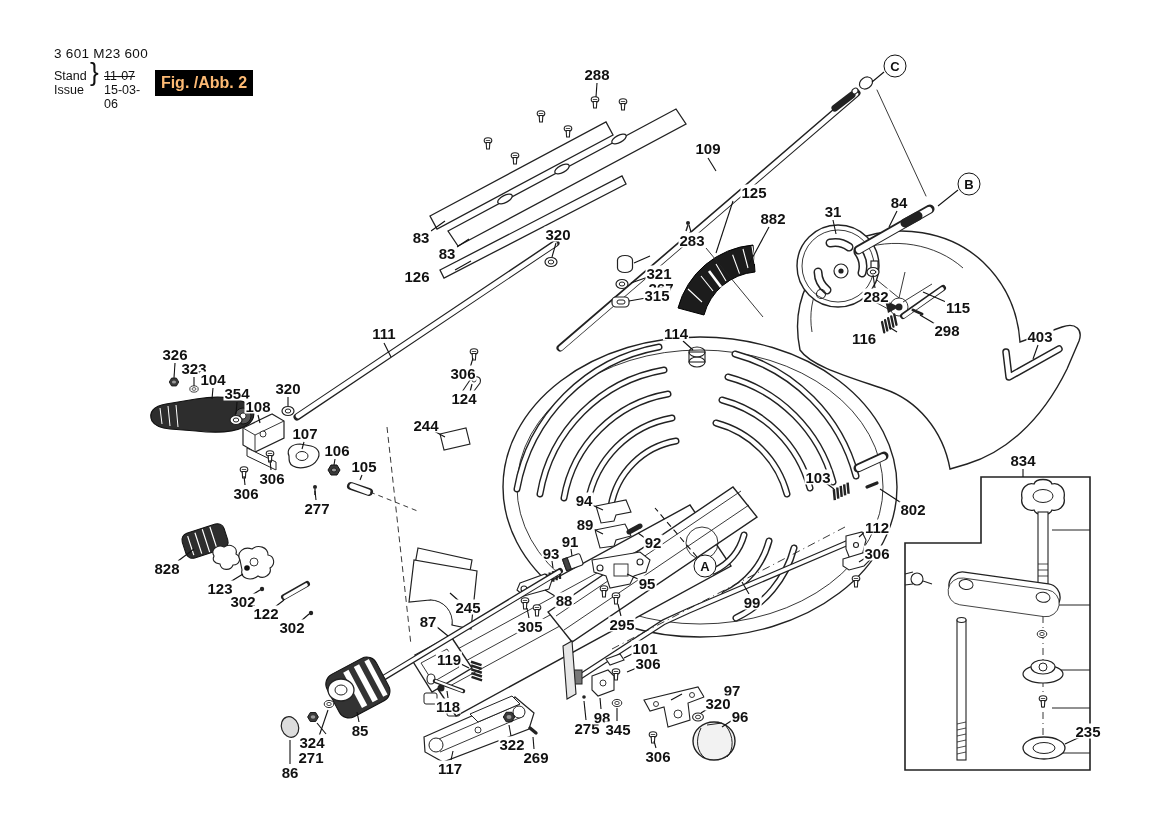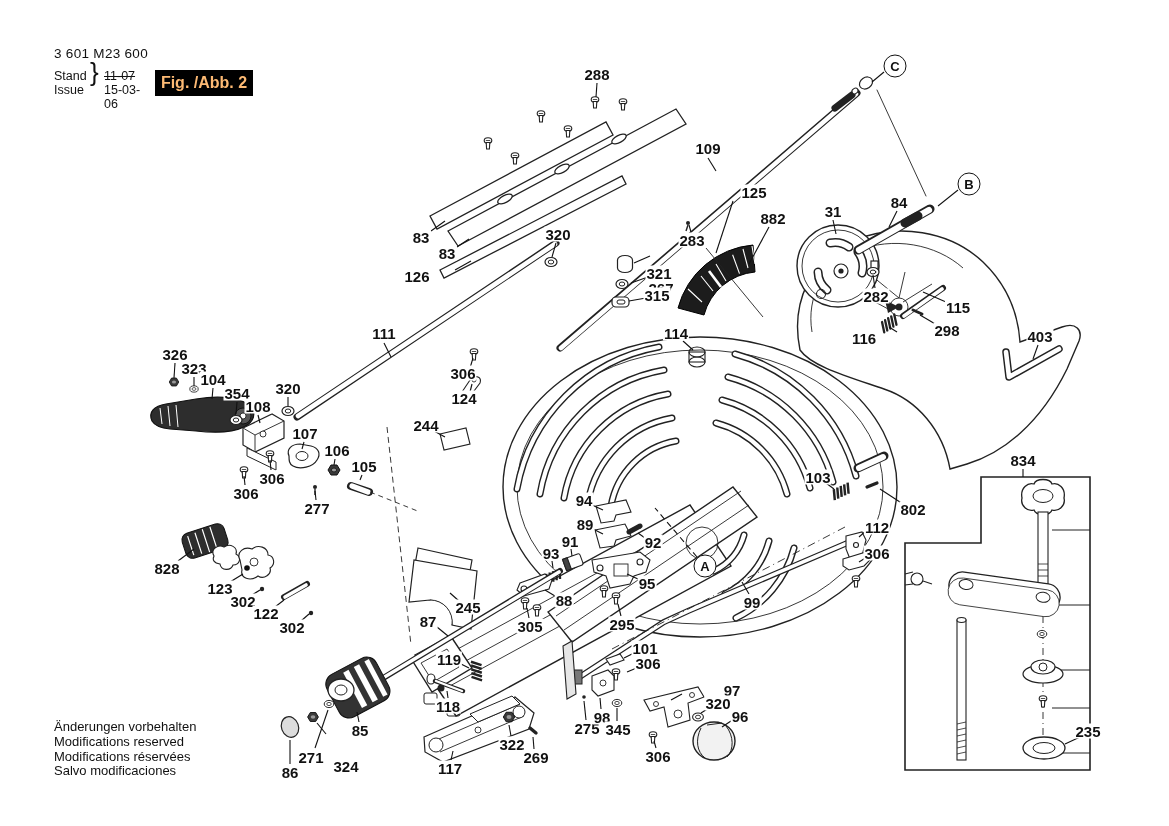--- a/index.html
+++ b/index.html
@@ -448,26 +448,20 @@
     <div>Issue</div>
     <span class="brace">}</span>
     <div class="vals">
       <div class="strike">11-07</div>
       <div>15-03-06</div>
     </div>
   </div>
 </div>
 <div class="figbox">Fig. /Abb. 2</div>
 
-<div class="footer">
-  <div>Änderungen vorbehalten</div>
-  <div>Modifications reserved</div>
-  <div>Modifications réservées</div>
-  <div>Salvo modificaciones</div>
-</div>
 
 <div class="label-layer">
       <span class="plabel" style="left: 597px; top: 74px;">288</span>
       <span class="plabel" style="left: 708px; top: 148px;">109</span>
       <span class="plabel" style="left: 734px; top: 192px; margin-left: 20px;">125</span>
       <span class="plabel" style="left: 773px; top: 218px;">882</span>
       <span class="plabel" style="left: 833px; top: 211px;">31</span>
       <span class="plabel" style="left: 899px; top: 202px;">84</span>
       <span class="plabel" style="left: 692px; top: 240px;">283</span>
       <span class="plabel" style="left: 558px; top: 234px;">320</span>
@@ -518,21 +512,21 @@
       <span class="plabel" style="left: 167px; top: 568px;">828</span>
       <span class="plabel" style="left: 220px; top: 588px;">123</span>
       <span class="plabel" style="left: 243px; top: 601px;">302</span>
       <span class="plabel" style="left: 266px; top: 613px;">122</span>
       <span class="plabel" style="left: 292px; top: 627px;">302</span>
       <span class="plabel" style="left: 428px; top: 621px;">87</span>
       <span class="plabel" style="left: 468px; top: 607px;">245</span>
       <span class="plabel" style="left: 449px; top: 659px;">119</span>
       <span class="plabel" style="left: 448px; top: 706px;">118</span>
       <span class="plabel" style="left: 360px; top: 730px;">85</span>
-      <span class="plabel" style="left: 346px; top: 742px; margin-top: 24px;">324</span>
+      <span class="plabel" style="left: 312px; top: 742px;">324</span>
       <span class="plabel" style="left: 311px; top: 757px;">271</span>
       <span class="plabel" style="left: 290px; top: 772px;">86</span>
       <span class="plabel" style="left: 450px; top: 768px;">117</span>
       <span class="plabel" style="left: 512px; top: 744px; text-align: center;">322</span>
       <span class="plabel" style="left: 536px; top: 757px;">269</span>
       <span class="plabel" style="left: 587px; top: 728px;">275</span>
       <span class="plabel" style="left: 602px; top: 717px;">98</span>
       <span class="plabel" style="left: 618px; top: 729px;">345</span>
       <span class="plabel" style="left: 658px; top: 756px;">306</span>
       <span class="plabel" style="left: 645px; top: 648px;">101</span>

